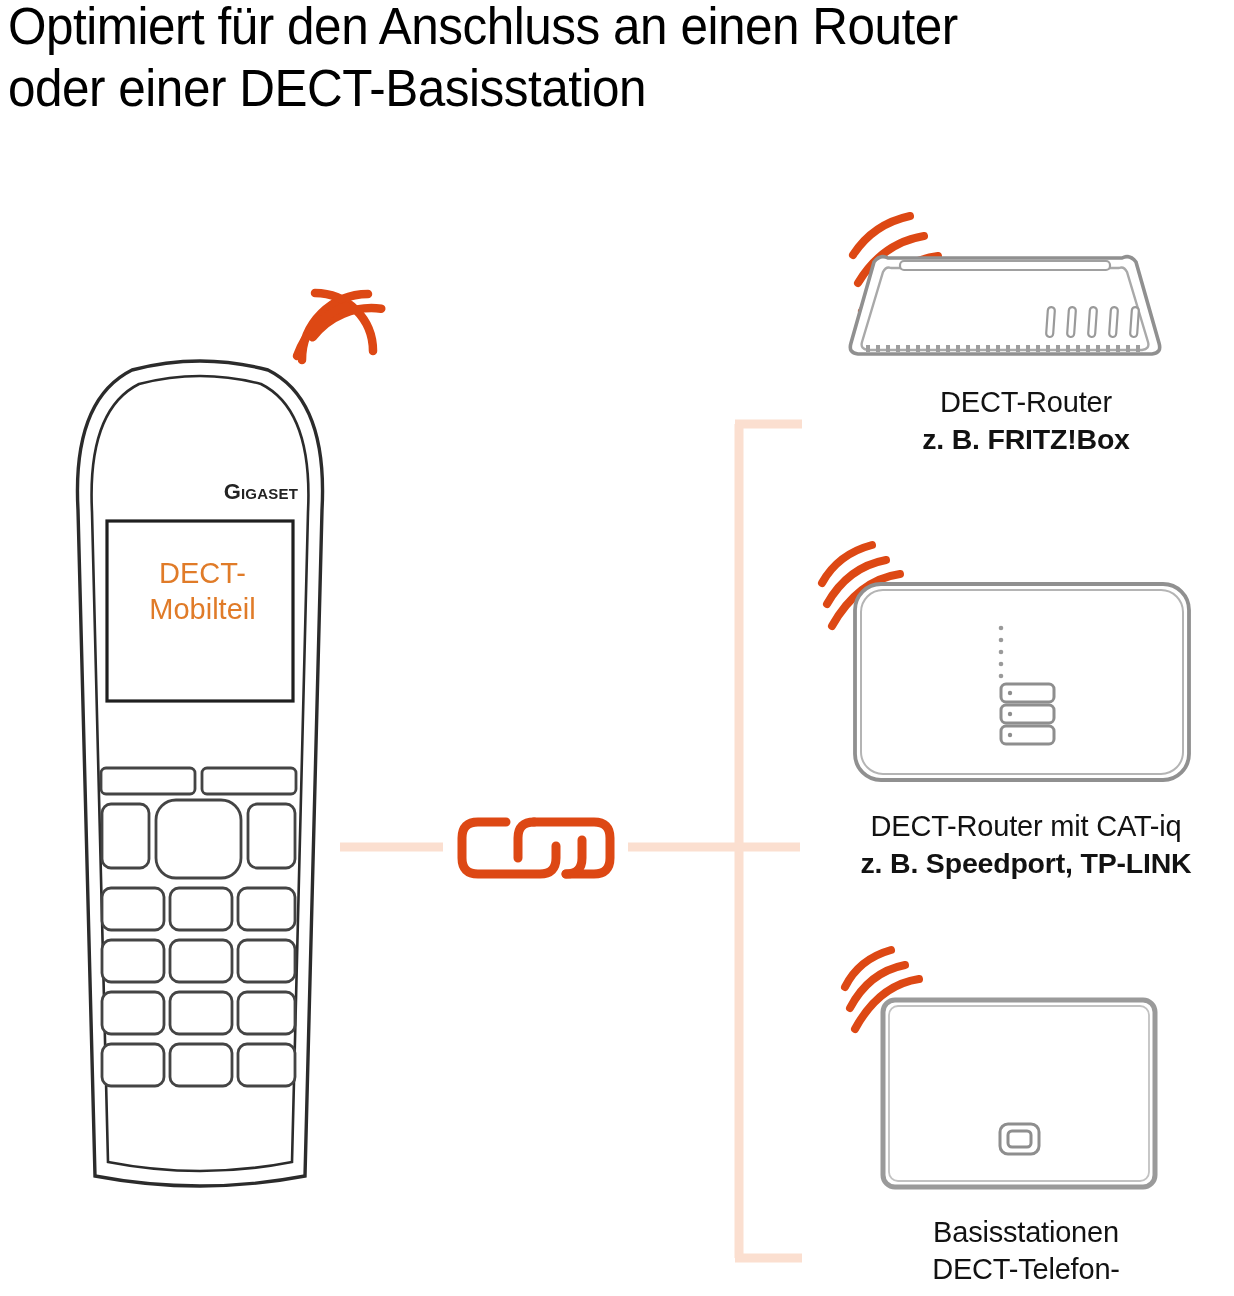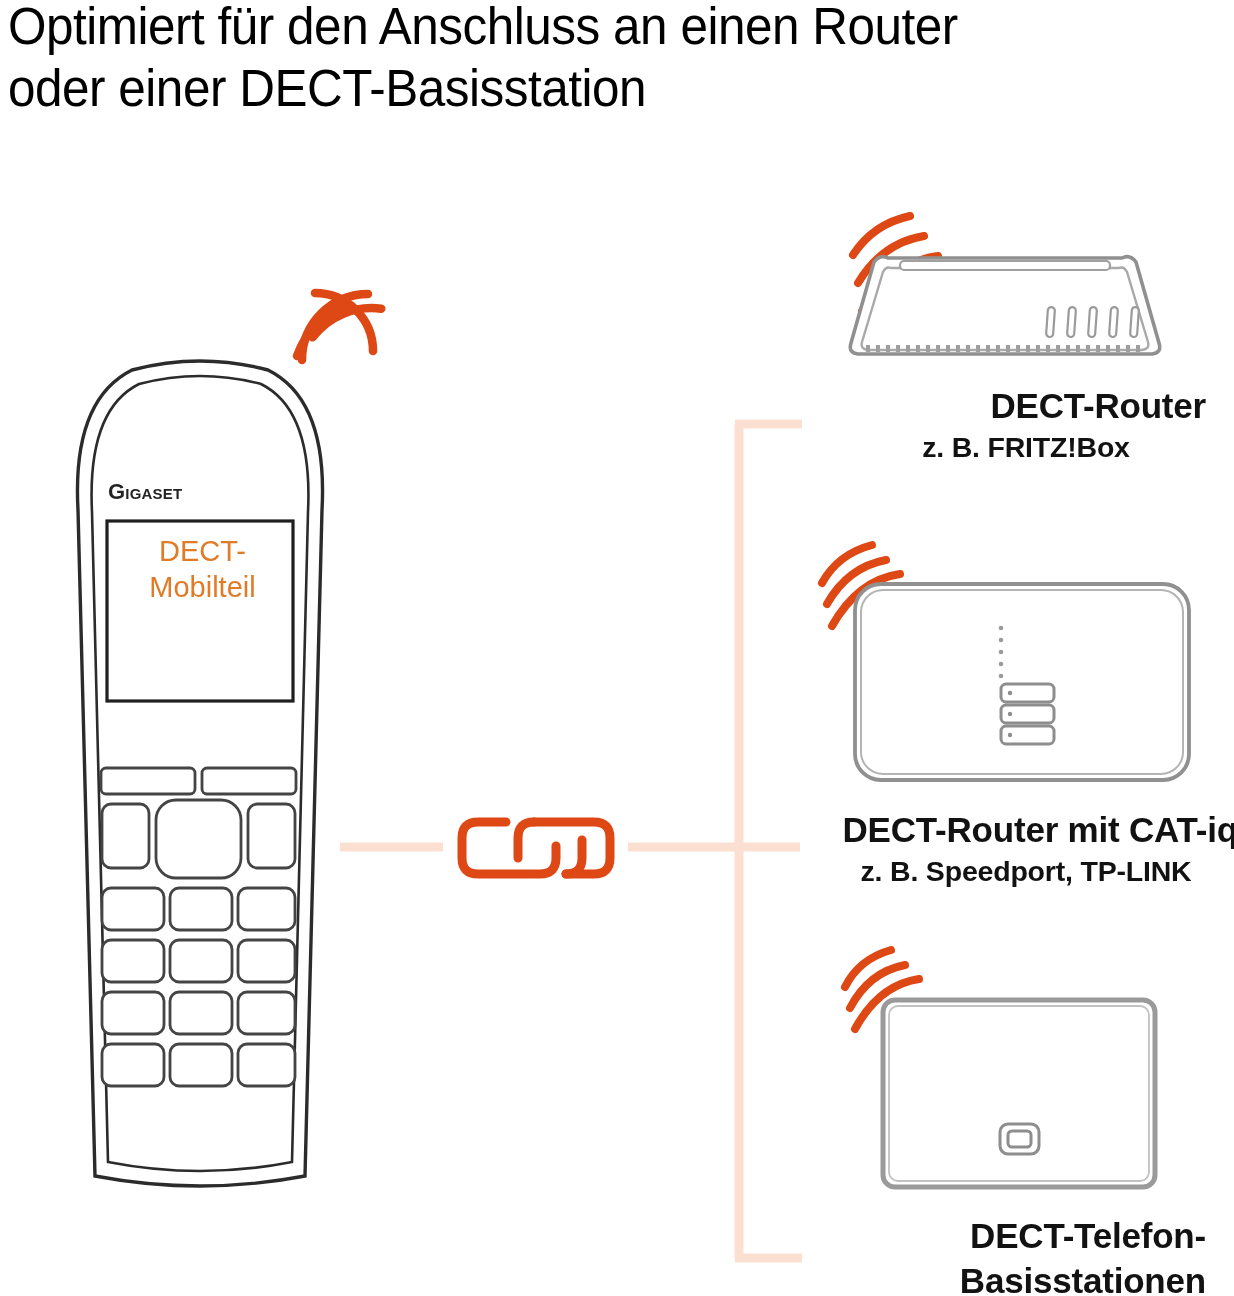--- a/index.html
+++ b/index.html
@@ -44,54 +44,53 @@
 
   
   .dev-label {
     position: absolute;
     text-align: center;
     color: #121212;
     line-height: 1.28;
   }
   .dev-label .lbl-title {
     display: block;
-    font-weight: 700;
-    font-size: 35px;
+    font-weight: 400;
+    font-size: 29px;
     letter-spacing: -0.2px;
-    text-align: right;
   }
   .dev-label .lbl-sub {
     display: block;
     font-weight: 700;
     font-size: 28.5px;
     letter-spacing: -0.2px;
   }
 
   #label-router   { left: 846px; top: 384px;  width: 360px; }
   #label-catiq    { left: 814px; top: 808px;  width: 424px; }
   #label-base     { left: 846px; top: 1214px; width: 360px; }
 
   
   #handset-screen-text {
     position: absolute;
     left: 110px;
-    top: 534px;
+    top: 556px;
     width: 185px;
     text-align: center;
     color: #E07B28;
     font-size: 29px;
     line-height: 1.24;
     white-space: pre-line;
   }
   #handset-brand {
     position: absolute;
     left: 108px;
     top: 479px;
     width: 190px;
-    text-align: left;
+    text-align: right;
     color: #232323;
     font-size: 22px;
     font-weight: 600;
     letter-spacing: 0.2px;
     font-variant: small-caps;
   }
 </style>
 </head>
 <body>
 
@@ -297,15 +296,15 @@
   <span class="lbl-title">DECT-Router</span>
   <span class="lbl-sub">z. B. FRITZ!Box</span>
 </div>
 
 <div class="dev-label" id="label-catiq">
   <span class="lbl-title">DECT-Router mit CAT-iq</span>
   <span class="lbl-sub">z. B. Speedport, TP-LINK</span>
 </div>
 
 <div class="dev-label" id="label-base">
+  <span class="lbl-title">Basisstationen</span>
   <span class="lbl-title">DECT-Telefon-</span>
-  <span class="lbl-title">Basisstationen</span>
 </div>
 
 </body></html>

